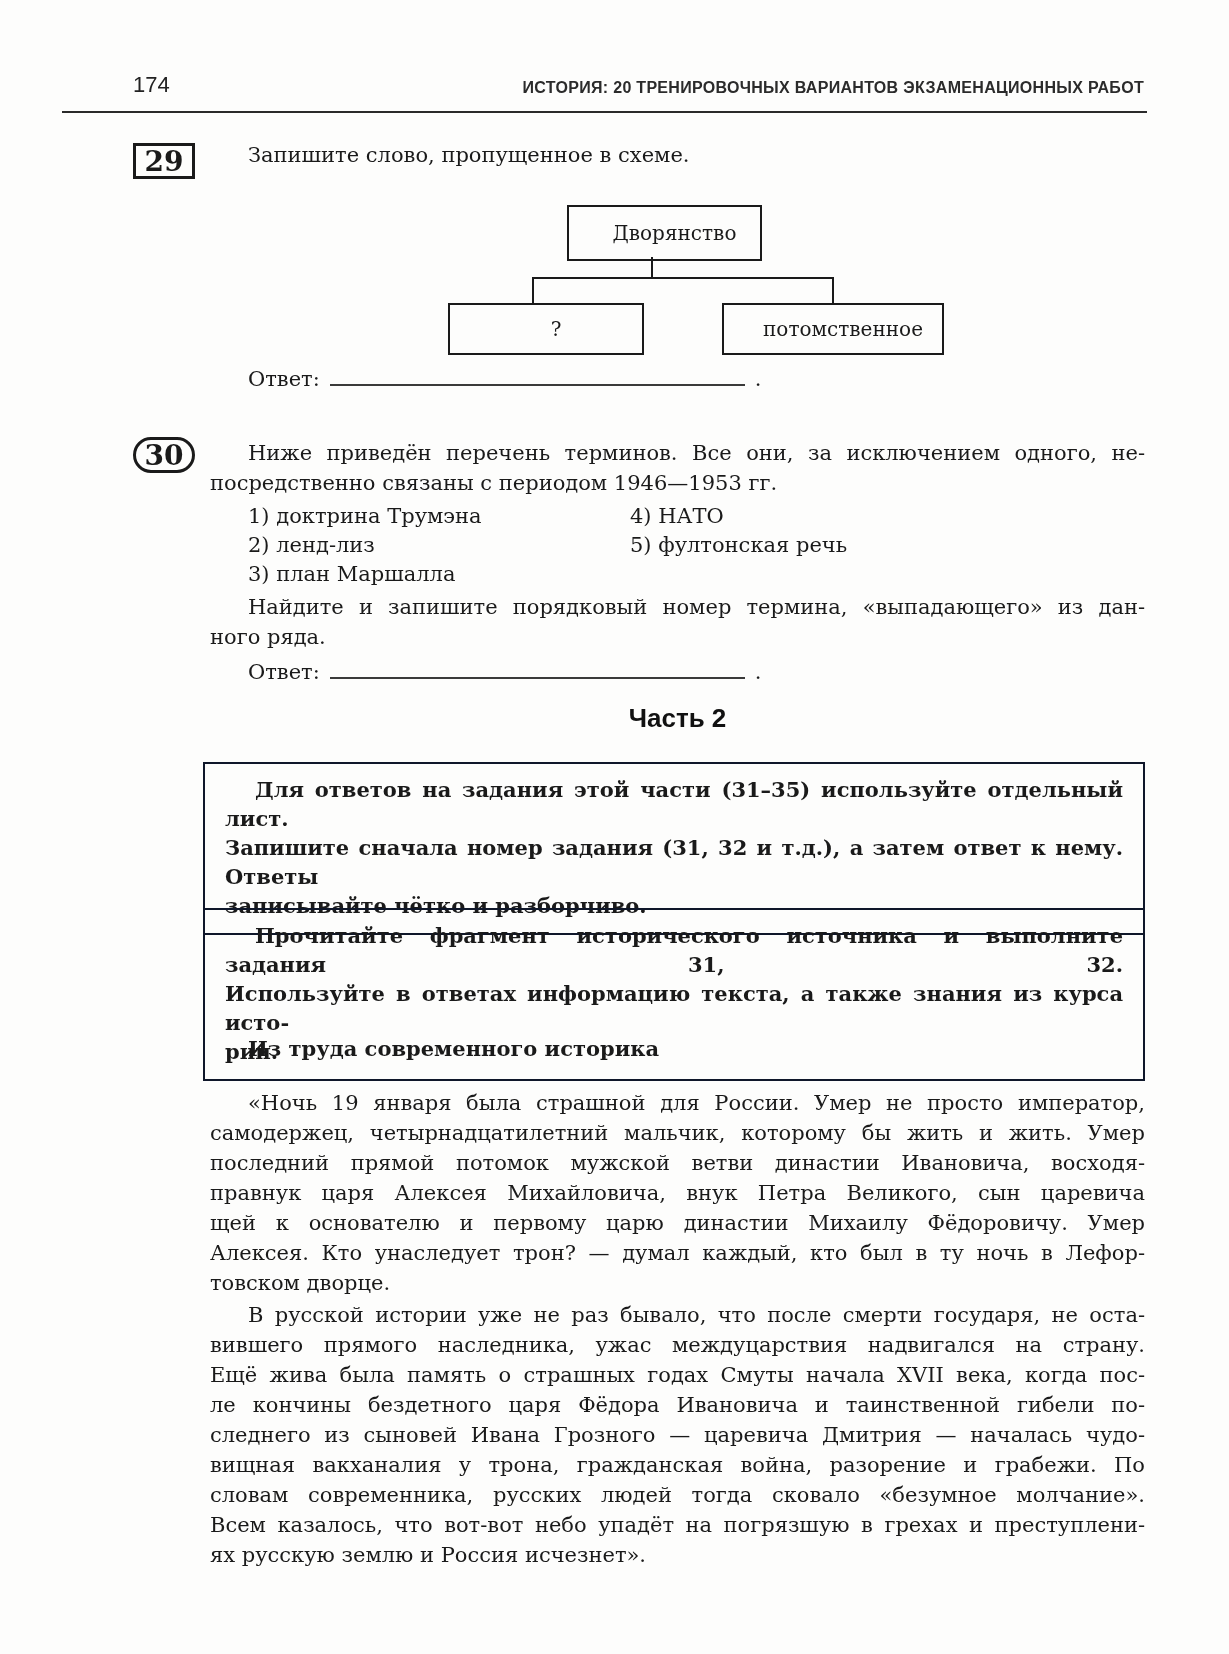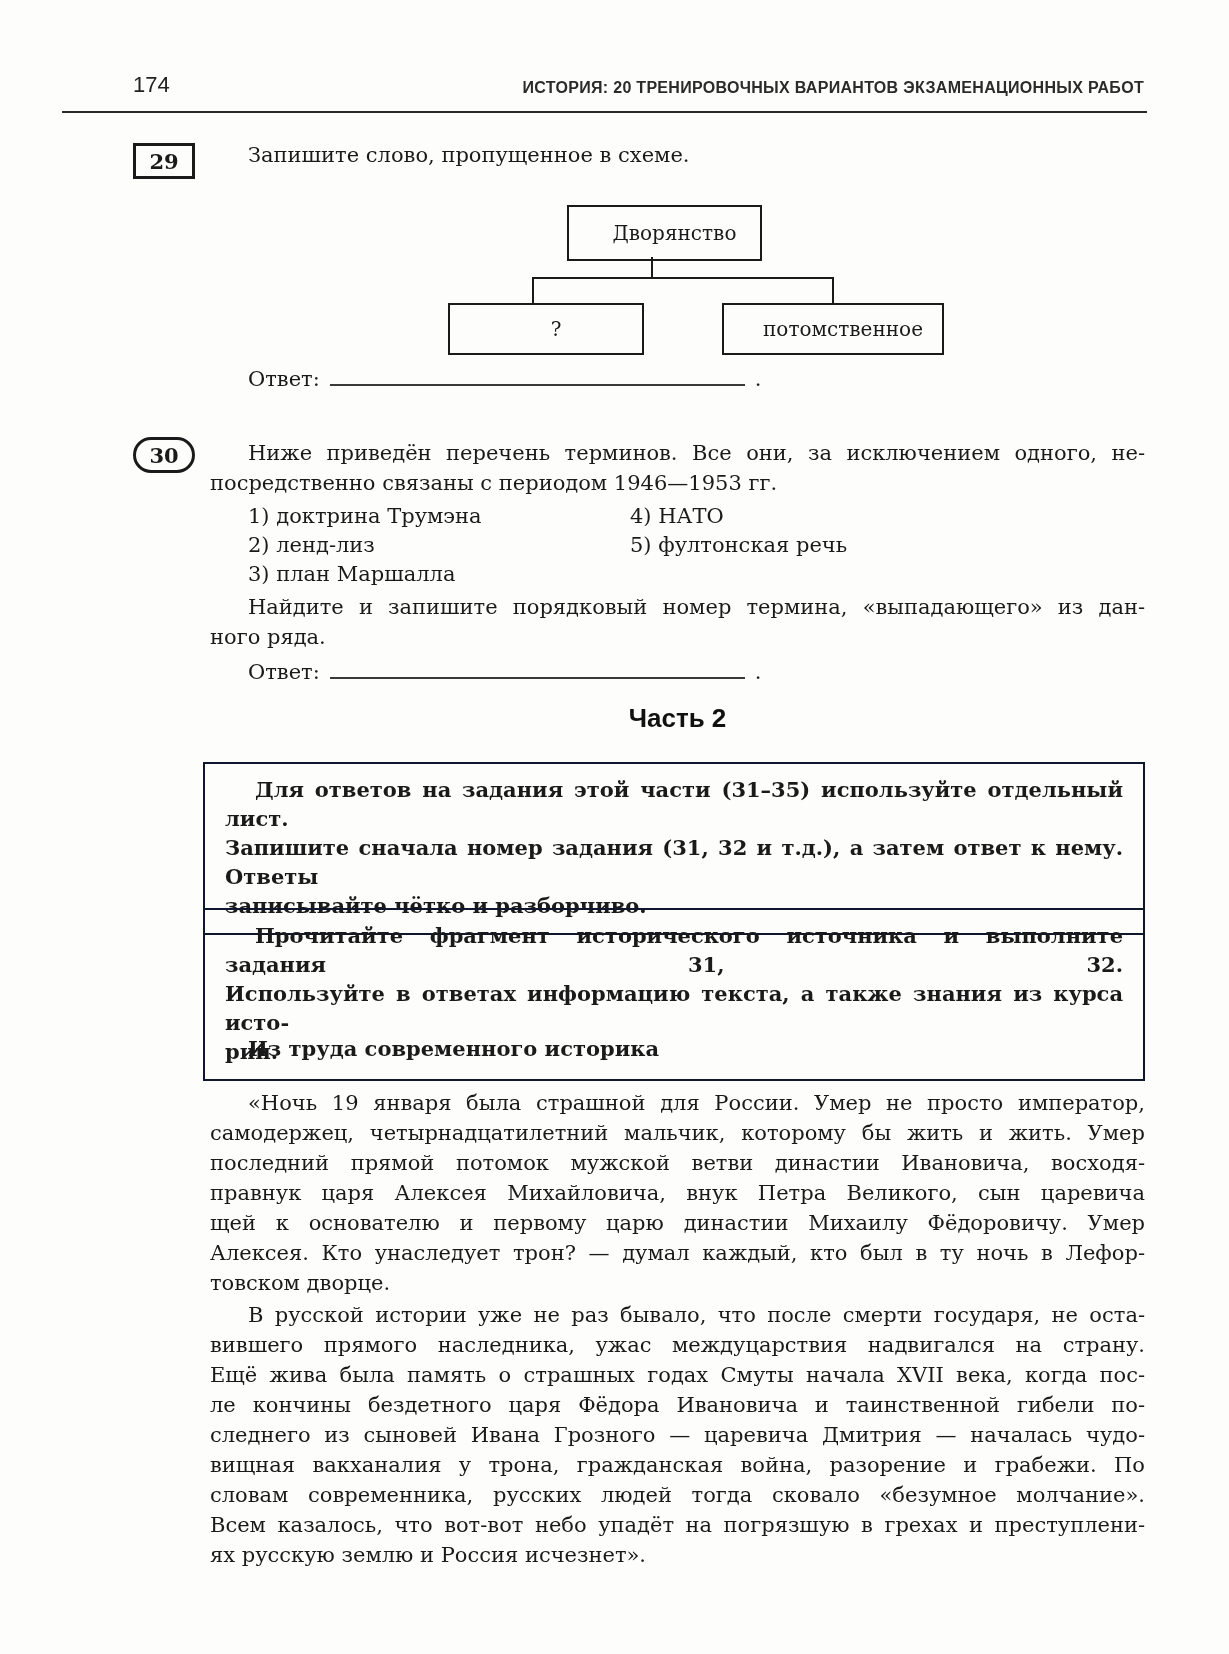--- a/index.html
+++ b/index.html
@@ -9,21 +9,21 @@
   }
   
   .hdr-num{position:absolute;left:133px;top:72px;font-family:"Liberation Sans",sans-serif;
     font-size:22px;color:#222;}
   .hdr-title{position:absolute;right:85px;top:79px;font-family:"Liberation Sans",sans-serif;
     font-size:16px;font-weight:700;color:#2b2b2b;letter-spacing:.3px;}
   .hdr-rule{position:absolute;left:62px;right:82px;top:111px;height:2px;background:#2a2a2a;}
   
   .qnum{position:absolute;left:133px;width:56px;height:30px;border:3px solid #1a1a1a;
     display:flex;align-items:center;justify-content:center;
-    font-weight:700;font-size:21px;}
+    font-weight:700;font-size:28px;}
   
   .block{position:absolute;left:210px;width:935px;font-size:21px;line-height:30px;}
   .lines > div{text-align:justify;text-align-last:justify;}
   .lines > div:last-child{text-align-last:left;}
   .indent-first > div:first-child{text-indent:38px;}
   .plain > div{text-align:right;text-align-last:left;line-height:29px;}
   
   .diagram{position:absolute;left:210px;top:197px;width:935px;height:160px;}
   .dbox{position:absolute;border:2px solid #1a1a1a;display:flex;align-items:center;
     justify-content:center;font-size:20px;background:#fdfdfc;padding-left:20px;}

